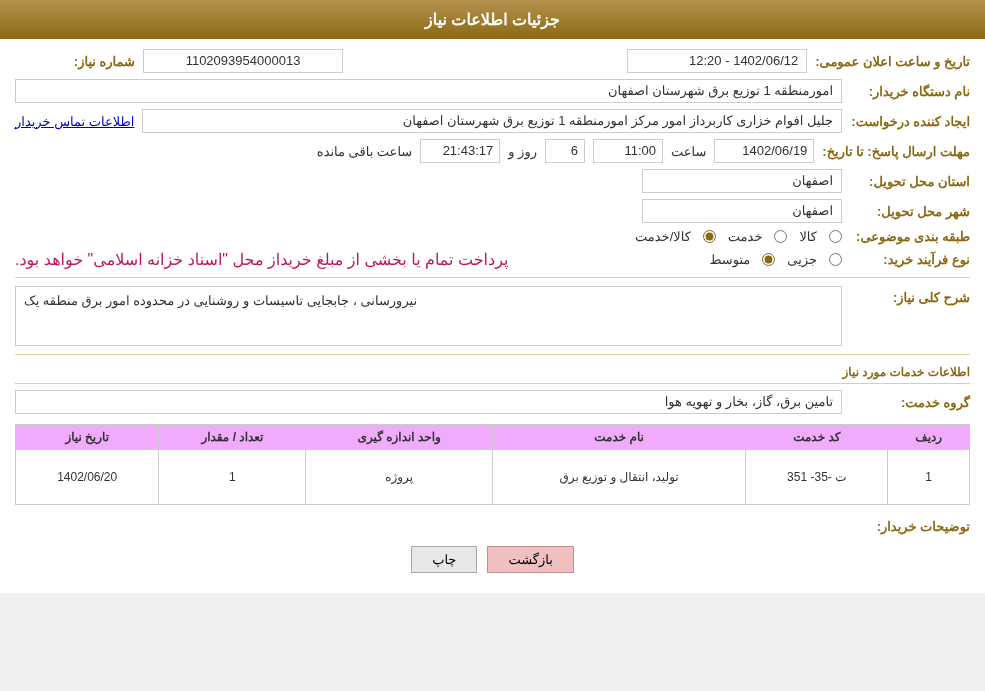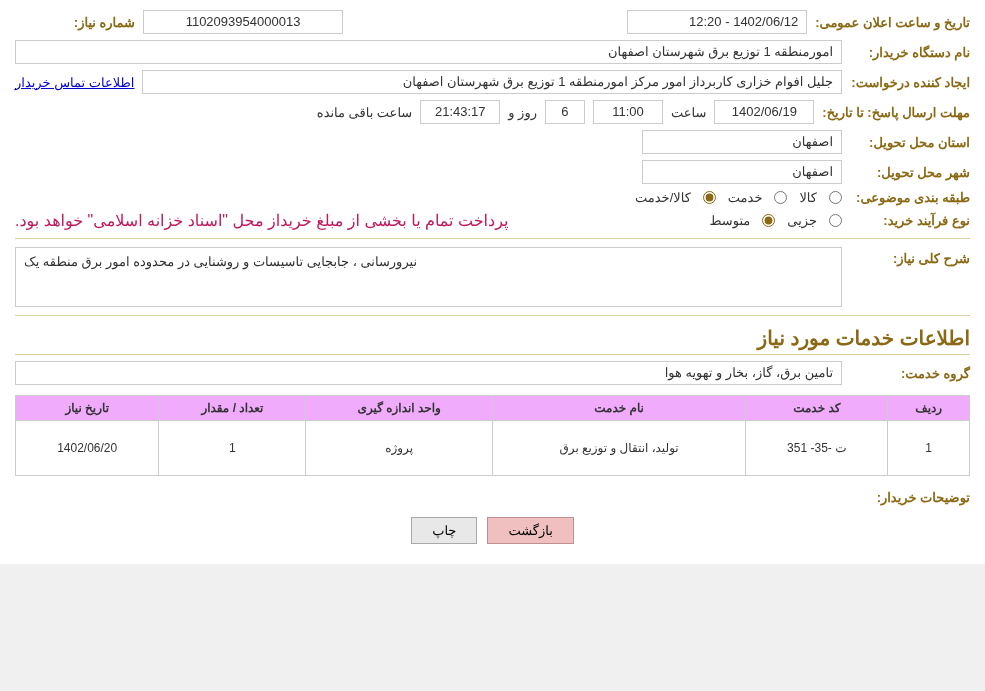--- a/index.html
+++ b/index.html
@@ -51,37 +51,37 @@
     .value-box-fixed {
       border: 1px solid #ccc;
       background: #fff;
       padding: 3px 8px;
       min-height: 24px;
       text-align: right;
     }
     .section-title {
       color: #8b6914;
       font-weight: bold;
-      font-size: 20px;
+      font-size: 12px;
       margin: 10px 0 6px 0;
       border-bottom: 1px solid #e0d0a0;
       padding-bottom: 4px;
     }
     .contact-link {
       color: #0000cc;
       text-decoration: underline;
       cursor: pointer;
       white-space: nowrap;
     }
     .date-box {
       border: 1px solid #ccc;
       padding: 3px 6px;
       min-height: 24px;
       background: #fff;
-      text-align: center;
+      text-align: right;
     }
     .radio-group {
       display: flex;
       align-items: center;
       gap: 12px;
       flex: 1;
     }
     .radio-item {
       display: flex;
       align-items: center;
@@ -162,20 +162,23 @@
     .divider {
       border: none;
       border-top: 1px solid #e0d0a0;
       margin: 8px 0;
     }
   </style>
 </head>
 <body>
 
 <div class="page-wrapper">
+  <div class="page-header">
+    <span>جزئیات اطلاعات نیاز</span>
+  </div>
 
   <div class="content-area">
 
     <div class="info-row">
       <span class="label">تاریخ و ساعت اعلان عمومی:</span>
       <div class="value-box-fixed" style="min-width:180px;">1402/06/12 - 12:20</div>
       <div style="flex:1;"></div>
       <div class="value-box-fixed" style="min-width:200px;text-align:center;">1102093954000013</div>
       <span class="label">شماره نیاز:</span>
     </div>

